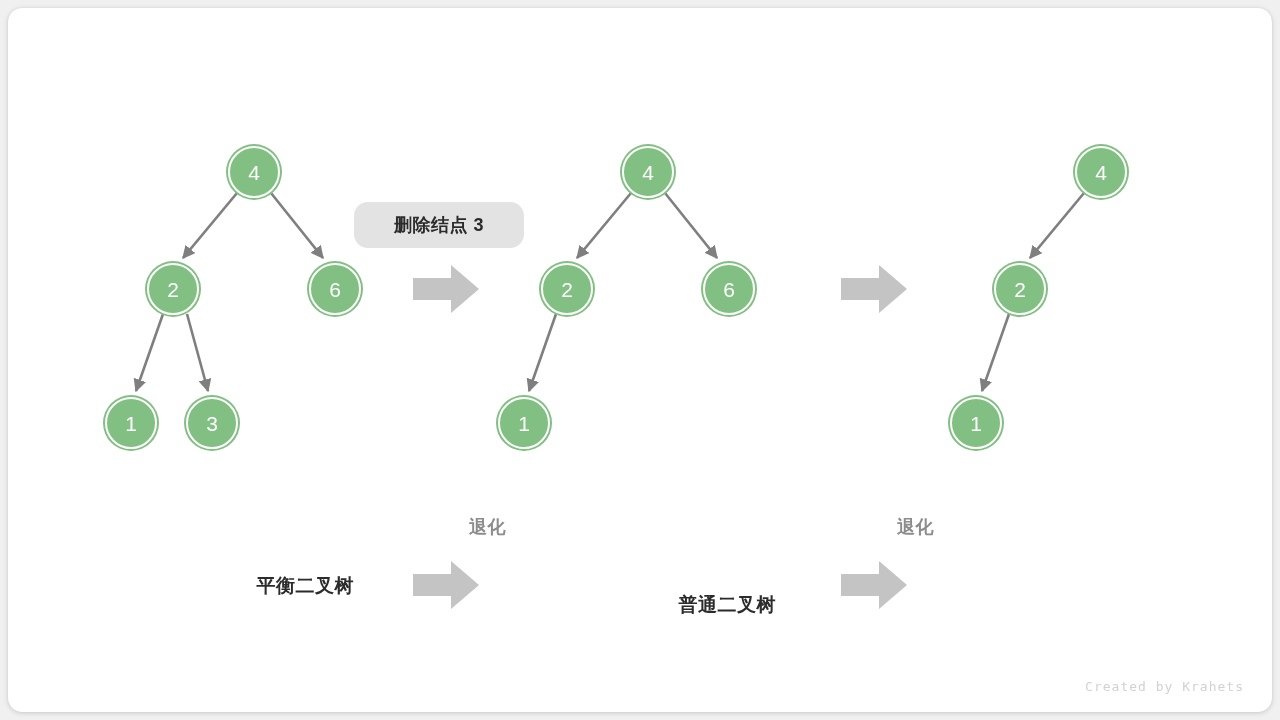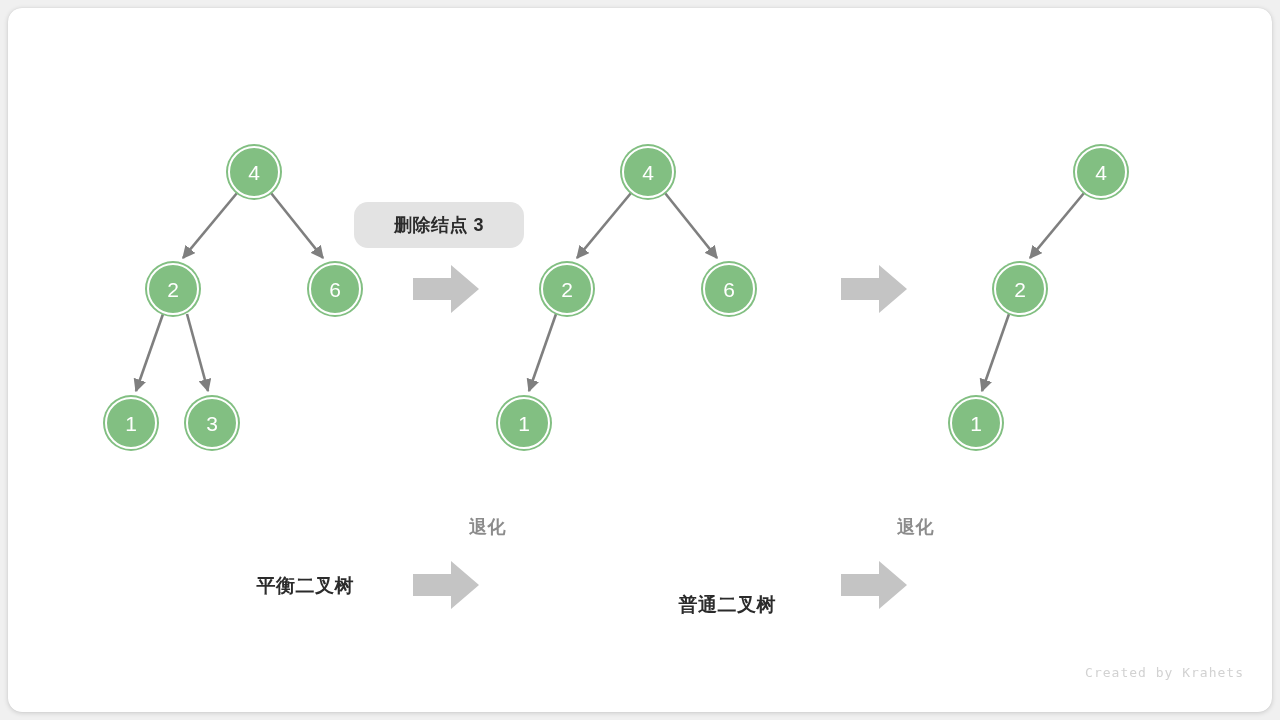--- a/index.html
+++ b/index.html
@@ -90,21 +90,21 @@
     color: #8c8c8c;
     font-size: 18px;
     font-weight: bold;
     white-space: nowrap;
     text-align: right;
     letter-spacing: 0.5px;
   }
   .watermark {
     position: absolute;
     right: 28px;
-    bottom: 32px;
+    bottom: 18px;
     color: #d2d2d2;
     font-size: 13px;
     font-family: "DejaVu Sans Mono", "Liberation Mono", monospace;
     letter-spacing: 1px;
     margin-top: 40px;
   }
 </style>
 </head>
 <body>
 

